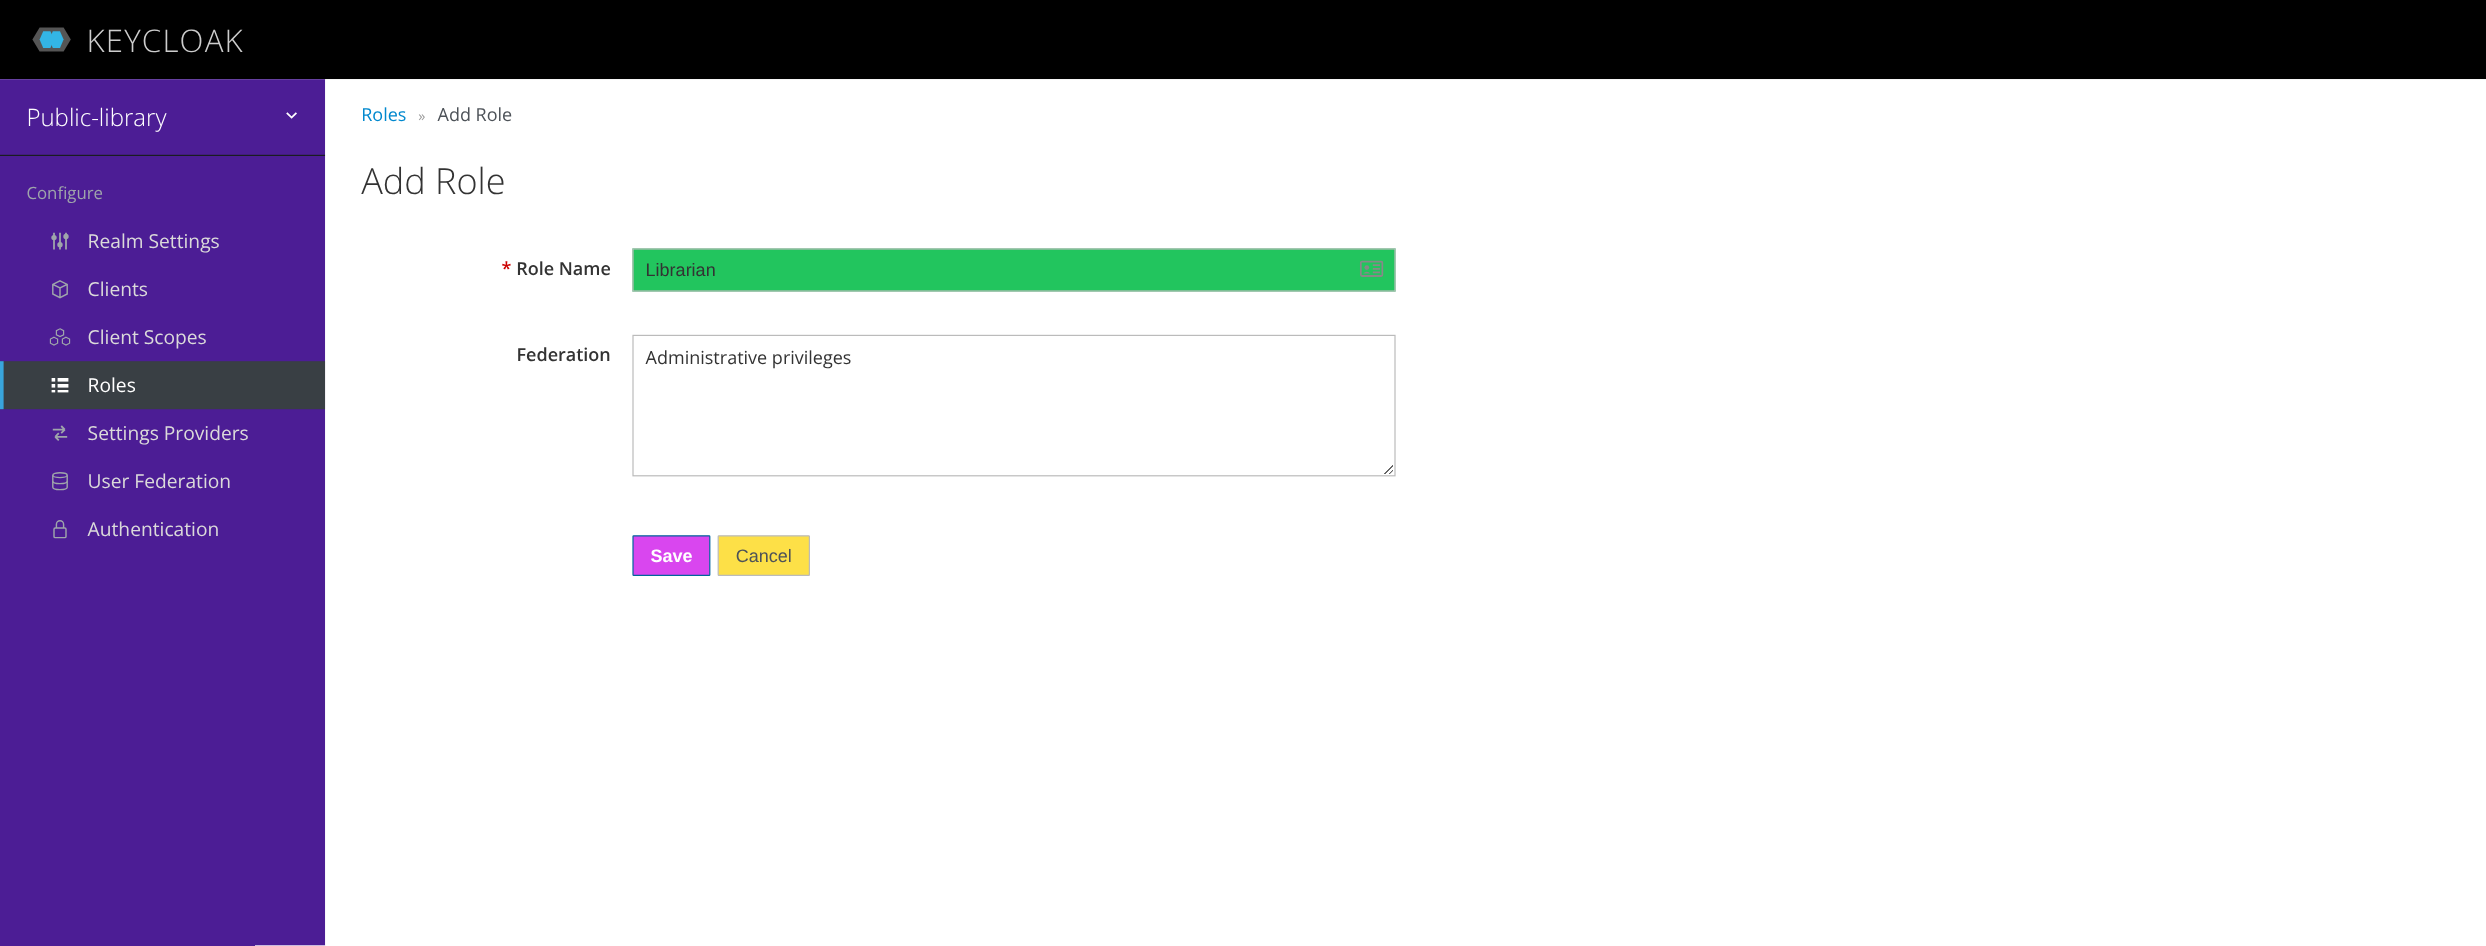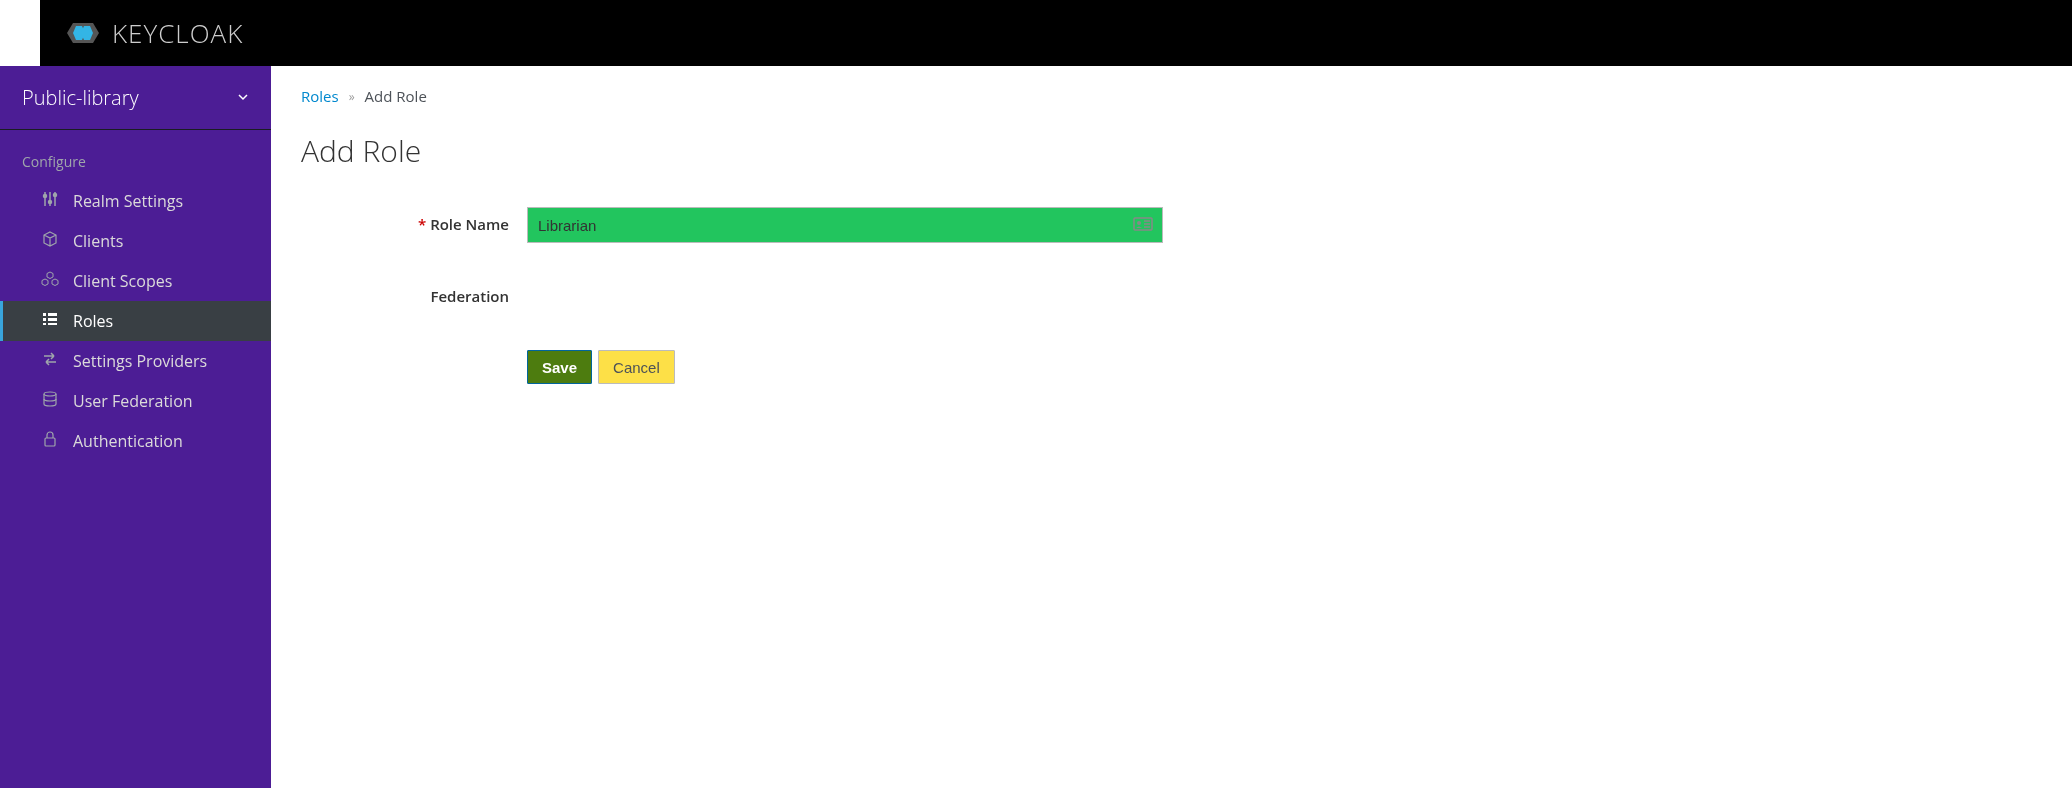--- a/index.html
+++ b/index.html
@@ -1,32 +1,32 @@
 <!DOCTYPE html>
 <html><head>
   <meta charset="utf-8">
   <style>
     * { margin: 0; padding: 0; box-sizing: border-box; }
     body { font-family: "Open Sans", Helvetica, Arial, sans-serif; font-size: 14px; color: #333; }
     
-    .header { background: #000; height: 66px; display: flex; align-items: center; padding-left: 26px; margin-left: 40px; }
+    .header { background: #000; height: 66px; display: flex; align-items: center; padding-left: 26px; }
     .logo { display: flex; align-items: center; gap: 6px; }
     .logo-icon { width: 40px; height: 28px; }
     .logo-text { color: #cdcdcd; font-size: 26px; font-weight: 300; letter-spacing: 1px; }
     
     .container { display: flex; min-height: calc(100vh - 66px); }
     
     .sidebar { width: 271px; background: #4c1d95; color: #dbdada; flex-shrink: 0; }
     .realm-selector { height: 64px; display: flex; align-items: center; justify-content: space-between; padding: 0 22px; border-bottom: 1px solid #1a1d21; cursor: pointer; }
     .realm-name { color: #fff; font-size: 20px; font-weight: 300; }
     .realm-caret { color: #fff; }
     
     .sidebar-section { padding-top: 16px; }
     .sidebar-heading { color: #9fa5ab; font-size: 14px; padding: 6px 22px 10px 22px; font-weight: 400; }
-    .sidebar-item { display: flex; gap: 14px; padding: 9px 22px 9px 38px; color: #dbdada; font-size: 16px; cursor: pointer; border-left: 3px solid transparent;}
+    .sidebar-item { display: flex; align-items: center; gap: 14px; padding: 9px 22px 9px 38px; color: #dbdada; font-size: 16px; cursor: pointer; border-left: 3px solid transparent;}
     .sidebar-item.active { background: #393f44; border-left: 3px solid #39a5dc; color: #fff; }
     .sidebar-icon { width: 18px; height: 18px; flex-shrink: 0; display:flex; align-items:center; justify-content:center; }
     .sidebar-icon svg { width: 18px; height: 18px; }
     
     .main { flex: 1; background: #fff; padding: 20px 30px; }
     .breadcrumb { display: flex; align-items: center; gap: 10px; font-size: 15px; margin-bottom: 24px; }
     .breadcrumb-link { color: #0088ce; cursor: pointer; }
     .breadcrumb-sep { color: #9c9c9c; font-size: 12px; }
     .breadcrumb-current { color: #4d5258; }
     
@@ -37,21 +37,21 @@
     .required-star { color: #cc0000; margin-right: 4px;}
     .form-input-col { flex: 1; max-width: 636px; position: relative; }
     
     input[type=text] { width: 100%; height: 36px; border: 1px solid #bbb; padding: 4px 36px 4px 10px; font-size: 15px; color: #333; background: #22c55e; }
     .input-badge-icon { position: absolute; right: 10px; top: 8px; color: #888; }
     
     textarea { width: 100%; height: 118px; border: 1px solid #bbb; padding: 8px 10px; font-size: 15px; color: #333; resize: both; font-family: inherit; }
 
     .form-buttons { display: flex; gap: 6px; margin-top: 8px;}
     .btn { height: 34px; padding: 0 14px; font-size: 15px; border: 1px solid; cursor: pointer; border-radius: 1px;}
-    .btn-primary { background: #4d7c0f; border-color: #00659c; color: #fff; font-weight: 600;}
+    .btn-primary { background: #d946ef; border-color: #00659c; color: #fff; font-weight: 600;}
     .btn-default { background: #fde047; border-color: #bbb; color: #4d5258; font-weight: 400;}
   </style>
 </head>
 <body>
 
 <div class="header">
   <div class="logo">
     <span class="logo-icon">
       <svg viewBox="0 0 40 28" xmlns="http://www.w3.org/2000/svg">
         <polygon points="7,4 27,4 33,14 27,24 7,24 1,14" fill="#555"></polygon>
@@ -195,20 +195,23 @@
               <line x1="11" y1="12" x2="17" y2="12" stroke="#888" stroke-width="1.5"></line>
             </svg>
         </span>
       </div>
     </div>
 
     <div class="form-row">
       <div class="form-label-col">
         <span>Federation</span>
       </div>
+      <div class="form-input-col">
+        <textarea style="">Administrative privileges</textarea>
+      </div>
     </div>
 
     <div class="form-row">
       <div class="form-label-col"></div>
       <div class="form-input-col form-buttons">
         <button class="btn btn-primary">Save</button>
         <button class="btn btn-default">Cancel</button>
       </div>
     </div>
 

